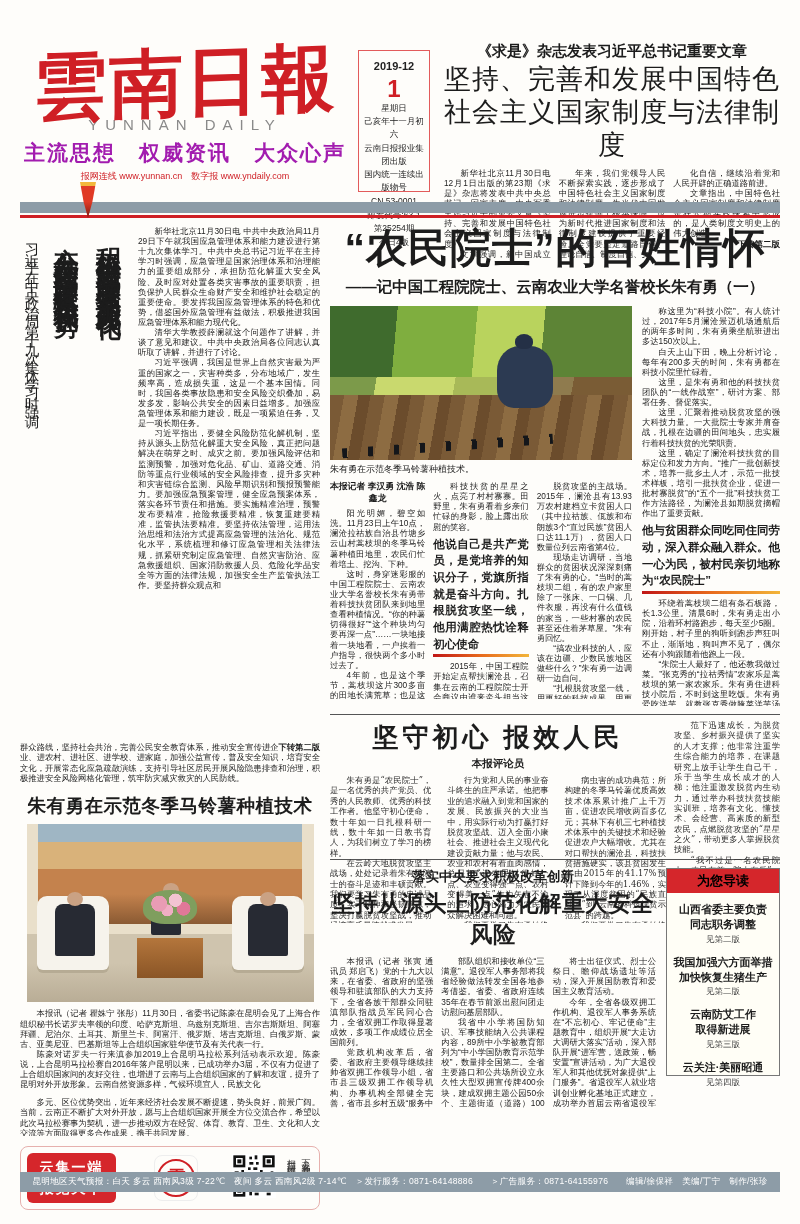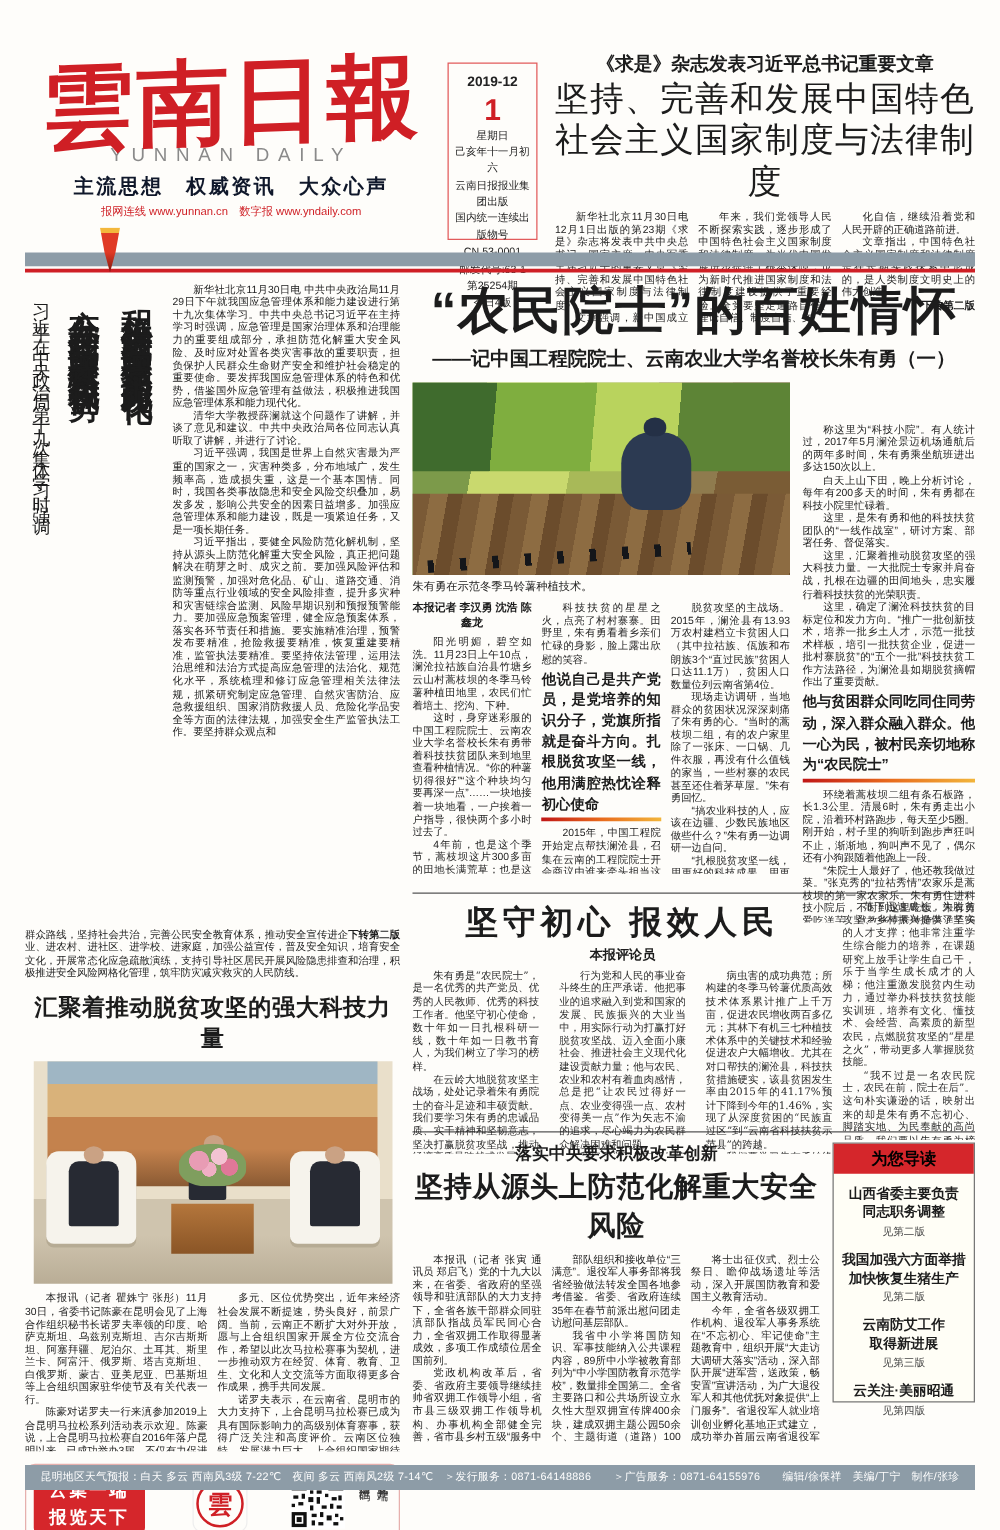--- a/index.html
+++ b/index.html
@@ -7,21 +7,21 @@
   .page { width:800px; height:1224px; margin:0 auto; background:#fefdfa; color:#1c1c1c;
           font-family:"Liberation Sans","DejaVu Sans",sans-serif; position:relative; overflow:hidden; }
   .inner { padding:40px 20px 0 20px; }
 
   
   .header { display:flex; height:160px; }
   .masthead { width:330px; text-align:center; padding-top:4px; }
   .logo { font-family:"DejaVu Serif","Liberation Serif",serif; font-weight:900; color:#cf1f25;
           font-size:74px; line-height:1.05; letter-spacing:2px; transform:skewY(-2deg); }
   .eng { color:#8a8a8a; font-size:15px; letter-spacing:7px; margin-top:-6px; }
-  .slogan { color:#0f172a; font-weight:bold; font-size:16px; letter-spacing:2px; margin-top:6px; }
+  .slogan { color:#a21caf; font-weight:bold; font-size:21px; letter-spacing:2px; margin-top:6px; }
   .weblink { color:#cf1f25; font-size:9px; margin-top:3px; }
   .datebox { width:72px; border:1.5px solid #e25b5b; margin:10px 14px 0 8px; padding:6px 2px;
              text-align:center; height:142px; font-size:8.5px; line-height:1.5; color:#222; }
   .datebox .ym { font-weight:bold; font-size:11px; }
   .datebox .day { color:#cf1f25; font-size:24px; font-weight:bold; line-height:1.05; }
   .datebox div { margin-top:1px; }
   .toparticle { flex:1; padding-top:2px; }
   .toparticle .kick { font-weight:bold; font-size:15px; text-align:center; }
   .toparticle .head { font-weight:400; font-size:27px; text-align:center; line-height:1.22; letter-spacing:1px; margin-top:2px; }
   .tcols { display:flex; gap:8px; margin-top:6px; height:92px; overflow:hidden; }
@@ -64,21 +64,21 @@
   .man { position:absolute; width:40px; height:52px; background:#272a33; border-radius:8px 8px 2px 2px; }
   .man:before { content:""; position:absolute; top:-12px; left:12px; width:16px; height:14px; background:#caa284; border-radius:50%; }
   .man.m1 { left:28px; bottom:26%; } .man.m3 { right:26px; bottom:26%; }
   .man.m2 { left:124px; bottom:38%; width:30px; height:40px; }
   .table2 { position:absolute; left:50%; bottom:14%; transform:translateX(-50%); width:66px; height:40px; background:linear-gradient(#b4763c,#8a5526); }
   .flowers { position:absolute; left:50%; bottom:44%; transform:translateX(-50%); width:54px; height:34px; border-radius:50% 50% 40% 40%;
              background:radial-gradient(circle at 30% 40%, #e89cb4 0 18%, transparent 19%),
                         radial-gradient(circle at 60% 30%, #f3c3d2 0 16%, transparent 17%),
                         radial-gradient(circle at 75% 55%, #e07898 0 15%, transparent 16%),
                         radial-gradient(circle at 45% 60%, #f0aec4 0 16%, transparent 17%), #7f9e5e; }
-  .ccols { display:flex; gap:8px; height:128px; overflow:hidden; }
+  .ccols { display:flex; gap:8px; height:128px; overflow:hidden;flex-direction:column; }
   .ccols .col { flex:1; }
 
   
   .banner { margin-top:10px; border:1px solid #e6b0ad; border-radius:8px; height:64px; display:flex; align-items:center; padding:6px; gap:8px; }
   .b-red { width:92px; height:50px; background:#d5262b; border-radius:6px; color:#fff; font-weight:bold; font-size:14px;
            display:flex; flex-direction:column; justify-content:center; align-items:center; line-height:1.5; letter-spacing:2px; }
   .seal { width:46px; height:46px; border:1px solid #eee; border-radius:8px; display:flex; align-items:center; justify-content:center; margin-left:30px; }
   .seal .circ { width:38px; height:38px; border:2px solid #cf1f25; border-radius:50%; color:#cf1f25; font-family:"DejaVu Serif",serif;
                 font-weight:bold; font-size:20px; display:flex; align-items:center; justify-content:center; }
   .qr { margin-left:26px; }
@@ -98,24 +98,24 @@
   .farmer { position:absolute; right:26%; top:26%; width:56px; height:62px; background:#2c3a52; border-radius:40% 40% 30% 30%; }
   .farmer:before { content:""; position:absolute; top:-12px; left:18px; width:18px; height:15px; background:#243046; border-radius:50% 50% 40% 40%; }
   .pipes { position:absolute; bottom:6%; left:4%; width:70%; height:10px;
            background:repeating-linear-gradient(88deg, #14161a 0 5px, transparent 5px 26px); transform:rotate(-4deg); }
   .caption { font-size:9px; margin-top:3px; }
   .mcols { display:flex; gap:8px; margin-top:5px; height:218px; overflow:hidden; }
   .mcols .col { flex:1; }
   .byline { font-weight:bold; font-size:8.8px; text-align:center; margin-bottom:3px; }
   .subhead { font-weight:bold; font-size:11.5px; line-height:1.45; margin:4px 0 2px; text-align:justify; }
   .subrule { height:3px; background:linear-gradient(to right,#c01616,#e86a1c,#f2b53a); margin:2px 0 4px; }
-  .mcol4 { flex:1; height:400px; overflow:hidden;margin-top:32px; }
-
-  
-  .editorial { border-top:1px solid #555; border-bottom:1px solid #555; margin-top:8px; padding:5px 0 6px; display:flex; gap:8px; height:192px; }
+  .mcol4 { flex:1; height:400px; overflow:hidden; }
+
+  
+  .editorial { border-top:1px solid #555; border-bottom:1px solid #555; margin-top:8px; padding:5px 0 6px; display:flex; gap:8px; height:146px; }
   .ed-left { width:336px; }
   .ed-h { font-weight:900; font-size:26px; text-align:center; letter-spacing:4px; }
   .ed-by { font-size:10.5px; text-align:center; font-weight:bold; margin:2px 0 4px; }
   .ed-cols { display:flex; gap:16px; height:148px; overflow:hidden; }
   .ed-cols .col { flex:1; }
   .kai p { font-family:"DejaVu Serif","Liberation Serif",serif; font-size:8.3px; line-height:1.25; text-align:justify; text-indent:2em; color:#2a2a2a; }
   .ed-col4 { flex:1; height:192px; overflow:hidden; }
 
   
   .bottomrow { display:flex; gap:10px; margin-top:8px; height:208px; }
@@ -205,21 +205,21 @@
               <p>习近平强调，我国是世界上自然灾害最为严重的国家之一，灾害种类多，分布地域广，发生频率高，造成损失重，这是一个基本国情。同时，我国各类事故隐患和安全风险交织叠加，易发多发，影响公共安全的因素日益增多。加强应急管理体系和能力建设，既是一项紧迫任务，又是一项长期任务。</p>
               <p>习近平指出，要健全风险防范化解机制，坚持从源头上防范化解重大安全风险，真正把问题解决在萌芽之时、成灾之前。要加强风险评估和监测预警，加强对危化品、矿山、道路交通、消防等重点行业领域的安全风险排查，提升多灾种和灾害链综合监测、风险早期识别和预报预警能力。要加强应急预案管理，健全应急预案体系，落实各环节责任和措施。要实施精准治理，预警发布要精准，抢险救援要精准，恢复重建要精准，监管执法要精准。要坚持依法管理，运用法治思维和法治方式提高应急管理的法治化、规范化水平，系统梳理和修订应急管理相关法律法规，抓紧研究制定应急管理、自然灾害防治、应急救援组织、国家消防救援人员、危险化学品安全等方面的法律法规，加强安全生产监管执法工作。要坚持群众观点和</p>
             </div>
         </div>
         <div class="a-bottom">
           <b>下转第二版</b>
           <span>群众路线，坚持社会共治，完善公民安全教育体系，推动安全宣传进企业、进农村、进社区、进学校、进家庭，加强公益宣传，普及安全知识，培育安全文化，开展常态化应急疏散演练，支持引导社区居民开展风险隐患排查和治理，积极推进安全风险网格化管理，筑牢防灾减灾救灾的人民防线。</span>
         </div>
 
         <div class="chenhao">
-          <div class="head">汇聚着推动脱贫攻坚的强大科技力量</div>
+          <div class="head">朱有勇在示范冬季马铃薯种植技术</div>
           <div class="photo2">
             <div class="painting"></div>
             <div class="chair l"></div>
             <div class="chair r"></div>
             <div class="man m1"></div>
             <div class="man m2"></div>
             <div class="man m3"></div>
             <div class="flowers"></div>
             <div class="table2"></div>
           </div>

